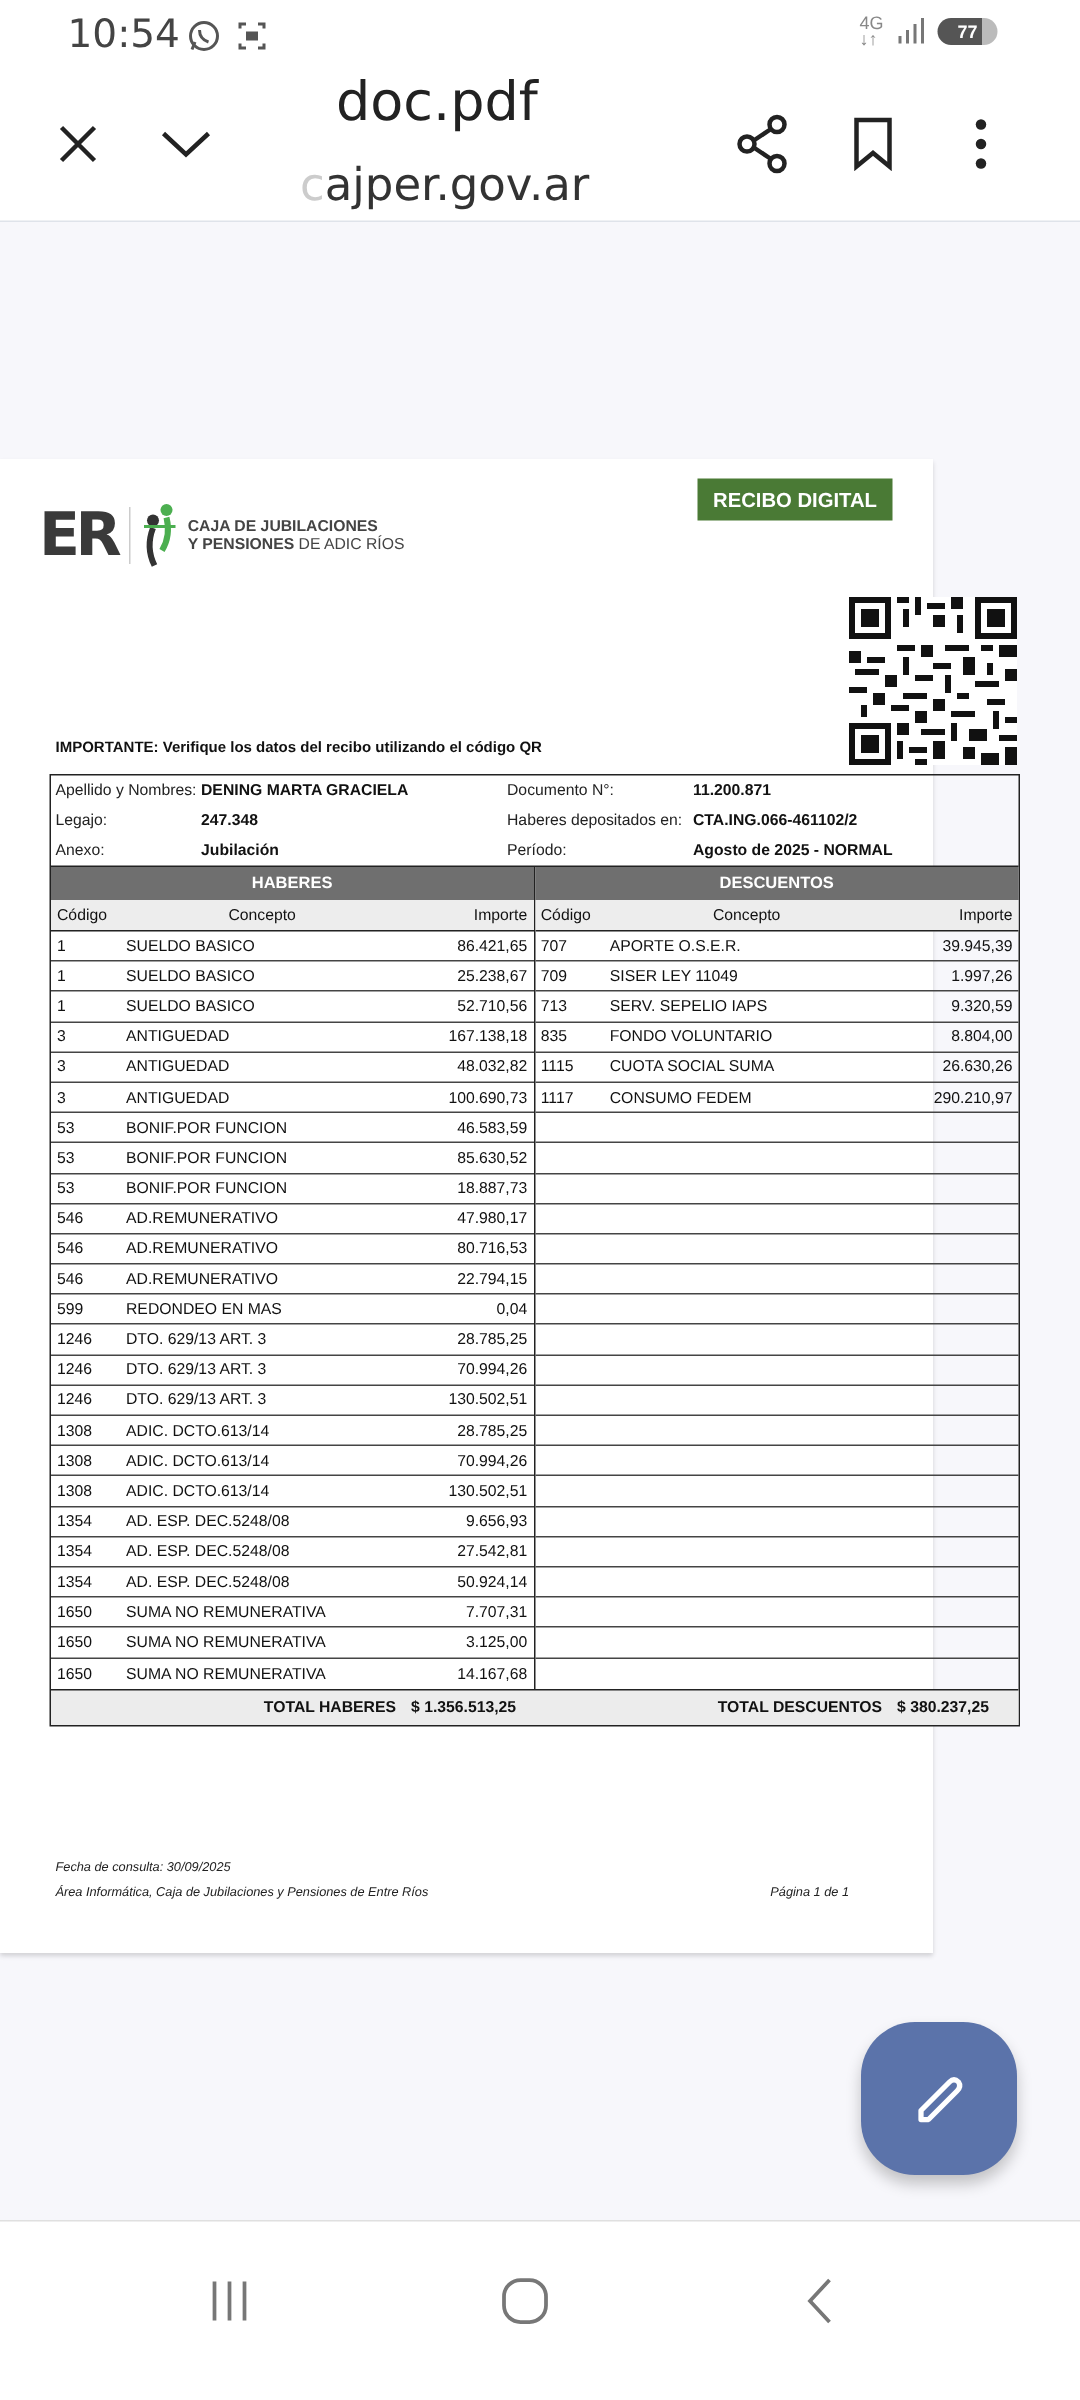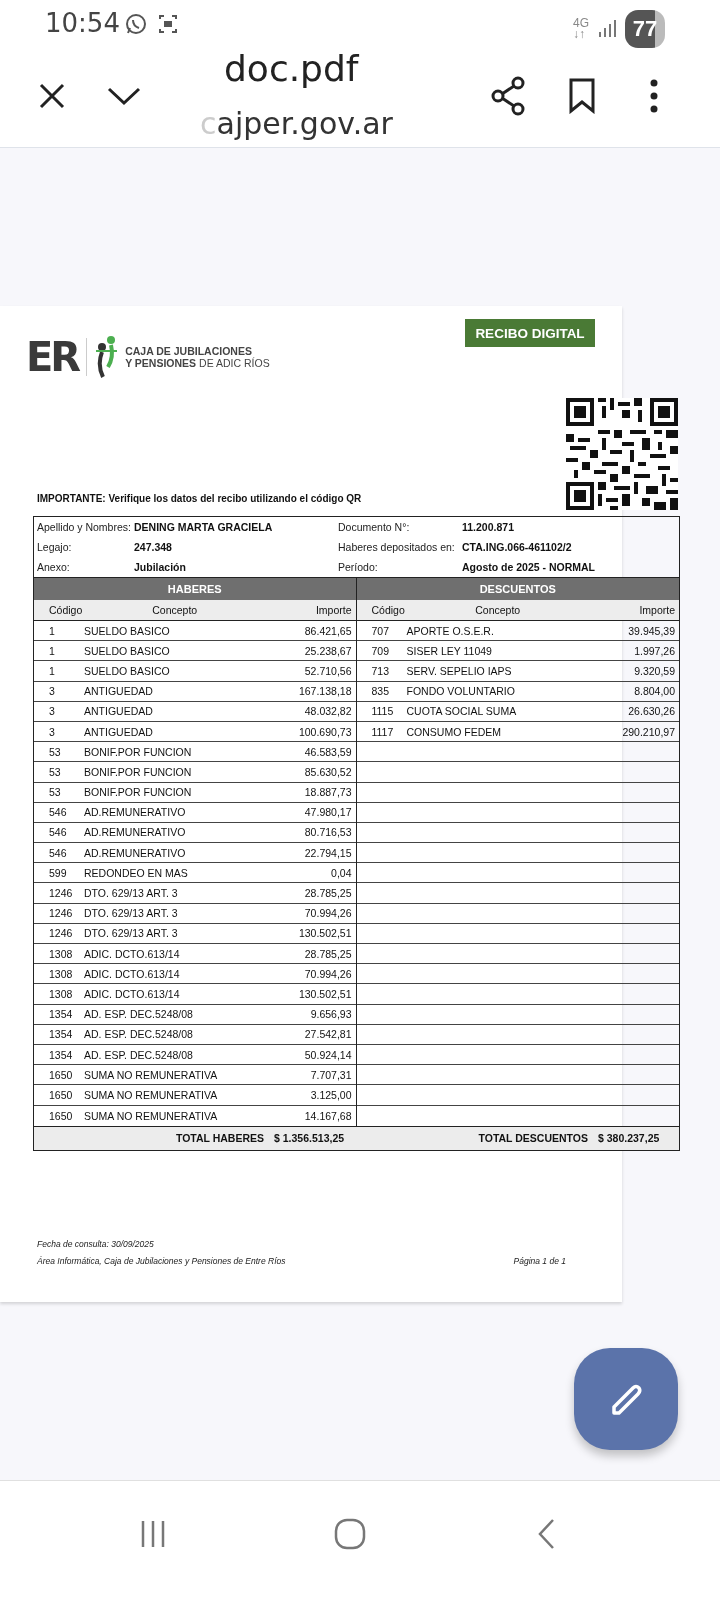--- a/index.html
+++ b/index.html
@@ -16,22 +16,22 @@
     background: #ffffff;
   }
   .status-time {
     position: absolute; left: 45px; top: 8px; font-size: 26px; color: #444;
     font-family: "DejaVu Sans", sans-serif; font-weight: 500;
   }
   .status-icons-left { position: absolute; left: 124px; top: 12px; display: flex; gap: 8px; }
   .status-right { position: absolute; right: 55px; top: 10px; display: flex; align-items: center; gap: 8px; }
   .net-label { font-size: 12px; color: #888; line-height: 11px; text-align: left; }
   .battery {
-    width: 40px; height: 38px; border-radius: 13px; background: #555; color: #fff;
-    font-size: 22px; font-weight: bold; display: flex; align-items: center; justify-content: center;
+    width: 40px; height: 18px; border-radius: 13px; background: #555; color: #fff;
+    font-size: 12px; font-weight: bold; display: flex; align-items: center; justify-content: center;
     background: linear-gradient(90deg, #555 75%, #bbb 75%);
   }
   
   .toolbar {
     position: absolute; top: 48px; left: 0; width: 720px; height: 100px;
     background: #ffffff; border-bottom: 1px solid #dfe3ea;
   }
   .tb-btn { position: absolute; display: flex; align-items: center; justify-content: center; }
   .doc-title {
     position: absolute; left: 200px; top: 0px; font-size: 36px; color: #222;
@@ -74,21 +74,21 @@
   .col { width: 50%; }
   .col.left { border-right: 1px solid #222; }
   .sec-head {
     height: 22px; background: #6f6f6f; color: #fff; font-weight: bold;
     display: flex; align-items: center; justify-content: center; font-size: 11px;
   }
   .col-head {
     height: 21px; display: flex; align-items: center; background: #ededed;
     border-bottom: 1px solid #222;
   }
-  .c-code { width: 44px; padding-left: 15px; }
+  .c-code { width: 44px; padding-left: 4px; }
   .c-concept { flex: 1; padding-left: 6px; }
   .col-head .c-concept { text-align: center; padding-left: 0; }
   .c-amount { width: 84px; text-align: right; padding-right: 4px; }
   .row { height: 20.2px; display: flex; align-items: center; border-bottom: 1px solid #444; }
   .row:last-child { border-bottom: none; }
   .col.right .row.blank { border-bottom: 1px solid #444; }
   .totals { background: #ececec; border-top: 1px solid #222; }
   .tot-row { display: flex; height: 23px; align-items: center; font-weight: bold; font-size: 10.5px; }
   .tot-lbl-l { width: 240px; text-align: right; padding-right: 10px; }
   .tot-val-l { width: 80px; }

